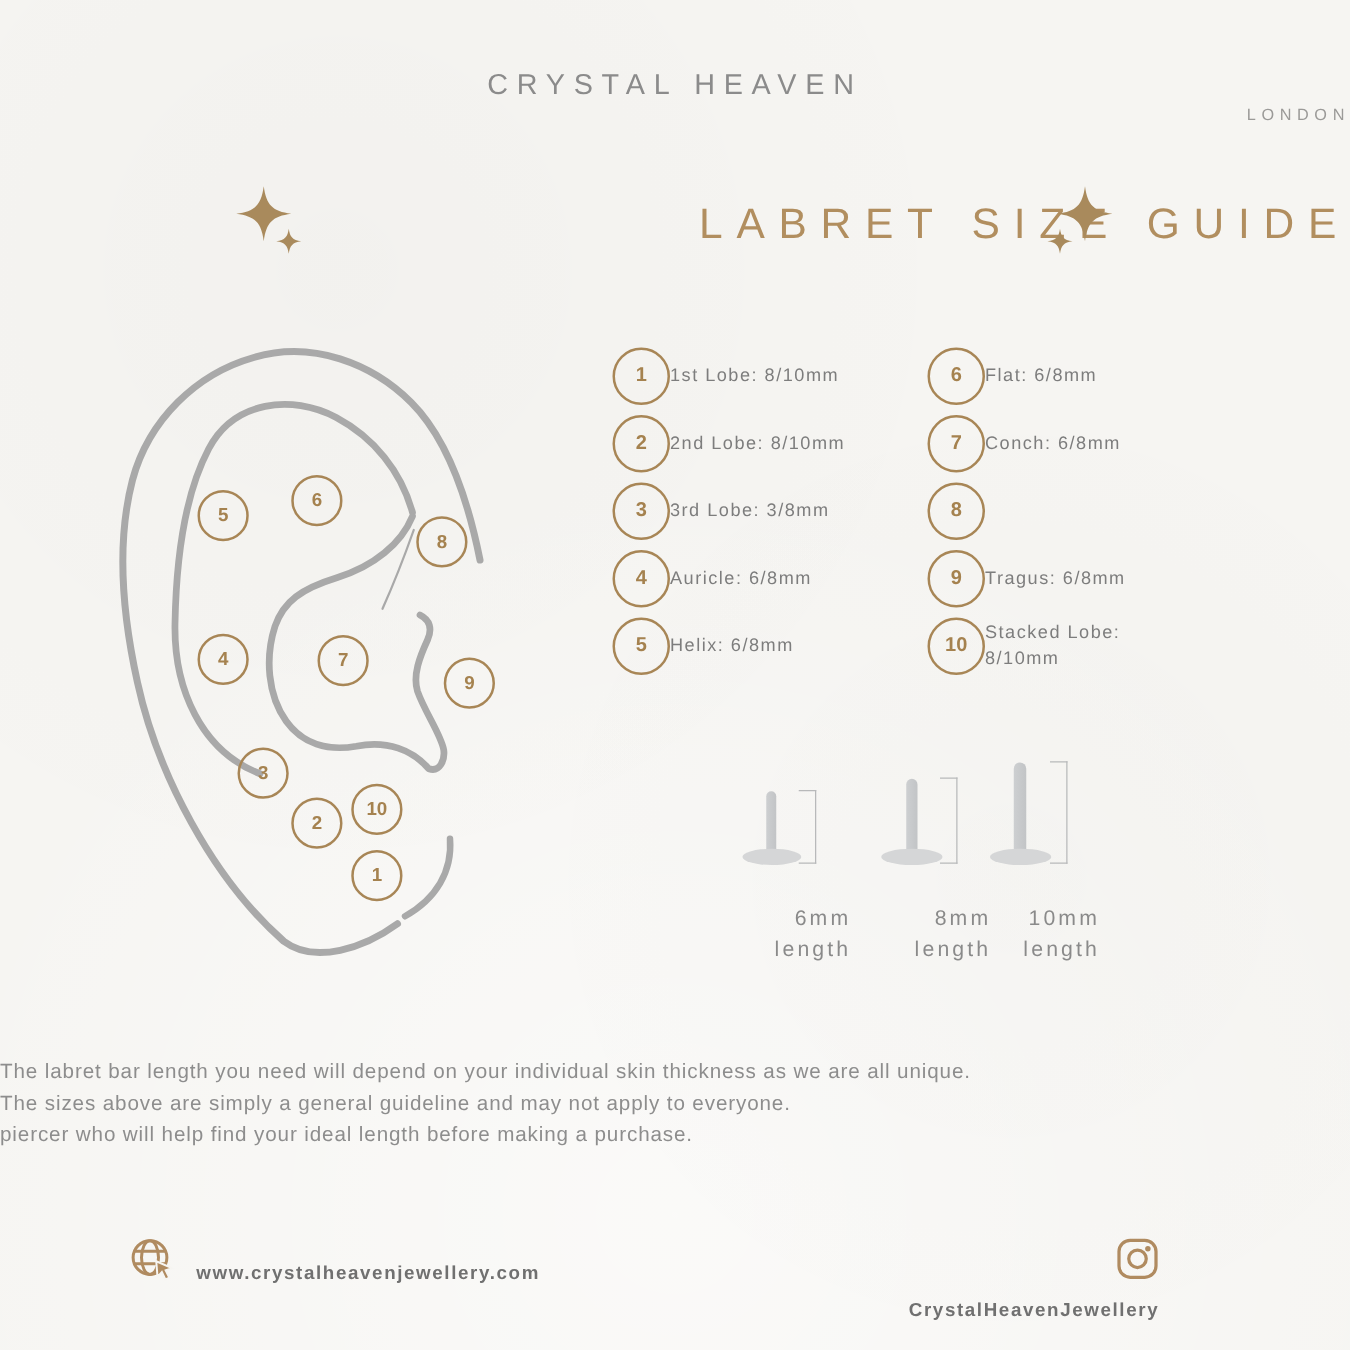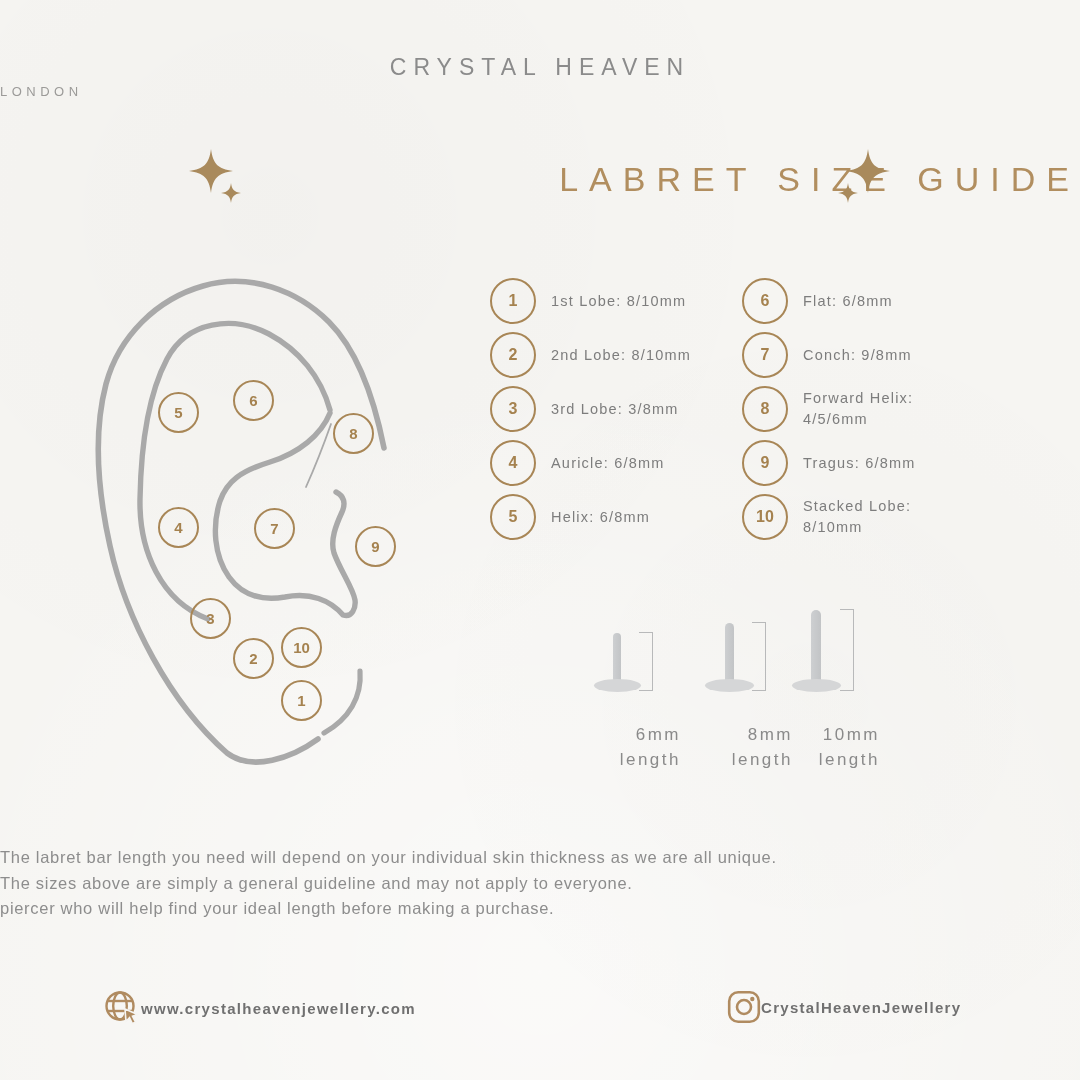--- a/index.html
+++ b/index.html
@@ -9,57 +9,57 @@
     background-image:
       radial-gradient(circle at 25% 20%, rgba(0,0,0,0.015), transparent 45%),
       radial-gradient(circle at 75% 65%, rgba(0,0,0,0.012), transparent 40%),
       radial-gradient(circle at 50% 90%, rgba(255,255,255,0.5), transparent 55%);
     font-family:"Liberation Sans", sans-serif;
   }
   .abs{position:absolute;}
   
   .brand-name{top:54px;left:0;width:100%;text-align:center;
     font-size:23px;letter-spacing:7px;color:#8b8b8b;font-weight:400;}
-  .brand-city{top:84px;left:0;width:100%;text-align:left;
+  .brand-city{top:84px;left:0;width:100%;text-align:right;
     font-size:13px;letter-spacing:4.5px;color:#9b9a98;}
   .page-title{top:160px;left:0;width:100%;text-align:right;
     font-size:34px;letter-spacing:11px;color:#b18e5f;font-weight:400;}
   
   .ear-svg{left:0;top:0;width:1080px;height:1080px;pointer-events:none;}
   .marker{
     box-sizing:border-box;width:41px;height:41px;border:2px solid #a88656;
     border-radius:50%;display:flex;align-items:center;justify-content:center;
     color:#a5824f;font-weight:bold;font-size:15px;z-index:3;}
   
   .legend-col{display:flex;flex-direction:column;}
   .legend-row{height:54px;display:flex;align-items:center;}
   .lnum{
     box-sizing:border-box;flex:none;width:46px;height:46px;border:2px solid #a88656;
     border-radius:50%;display:flex;align-items:center;justify-content:center;
     color:#a5824f;font-weight:bold;font-size:16px;}
-  .ltext{margin-left:15px;color:#7d7d7d;font-size:14.5px;letter-spacing:1.2px;line-height:21px;}
+  .ltext{margin-left:0;color:#7d7d7d;font-size:14.5px;letter-spacing:1.2px;line-height:21px;}
   .legend-right .ltext{width:150px;}
   .legend-left .ltext{white-space:nowrap;}
   
   .bars{left:577px;top:600px;width:330px;height:190px;}
   .bar-group{position:absolute;top:0;width:104px;height:190px;}
   .stem{position:absolute;border-radius:5px 5px 0 0;
     background:linear-gradient(to right,#cdcfd1,#c2c4c6);}
   .base{position:absolute;border-radius:50%;background:#d5d6d7;}
   .bracket{position:absolute;box-sizing:border-box;width:14px;
     border:1.6px solid #b8b9ba;border-left:none;background:transparent;}
   .bar-label{position:absolute;left:0;top:122px;width:104px;text-align:right;
     color:#8a8a8a;font-size:17px;letter-spacing:2.5px;line-height:25px;}
   
   .disclaimer{top:845px;left:0;width:100%;text-align:left;
     color:#8d8d8d;font-size:16.5px;letter-spacing:0.7px;line-height:25.5px;}
   
-  .footer-link{display:flex;align-items:center;}
+  .footer-link{display:flex;align-items:flex-end;gap:16px;}
   .footer-website{left:103px;top:989px;}
-  .footer-instagram{left:727px;top:990px;}
+  .footer-instagram{left:727px;top:990px;flex-direction:column;}
   .footer-text{color:#707070;font-size:15px;letter-spacing:1.3px;font-weight:bold;}
 </style>
 </head>
 <body>
 
 <div class="canvas">
 
   <div class="abs brand-name">CRYSTAL HEAVEN</div>
   <div class="abs brand-city">LONDON</div>
 
@@ -162,27 +162,26 @@
     <div class="legend-row">
       <div class="lnum">
           <span>6</span>
         </div>
       <div class="ltext">Flat: 6/8mm</div>
     </div>
     <div class="legend-row">
       <div class="lnum">
           <span>7</span>
         </div>
-      <div class="ltext">Conch: 9/8mm</div>
+      <div class="ltext">Conch: 6/8mm</div>
     </div>
     <div class="legend-row">
       <div class="lnum">
           <span>8</span>
         </div>
-      <div class="ltext">Forward Helix: 4/5/6mm</div>
     </div>
     <div class="legend-row">
       <div class="lnum">
           <span>9</span>
         </div>
       <div class="ltext">Tragus: 6/8mm</div>
     </div>
     <div class="legend-row">
       <div class="lnum">
           <span>10</span>

